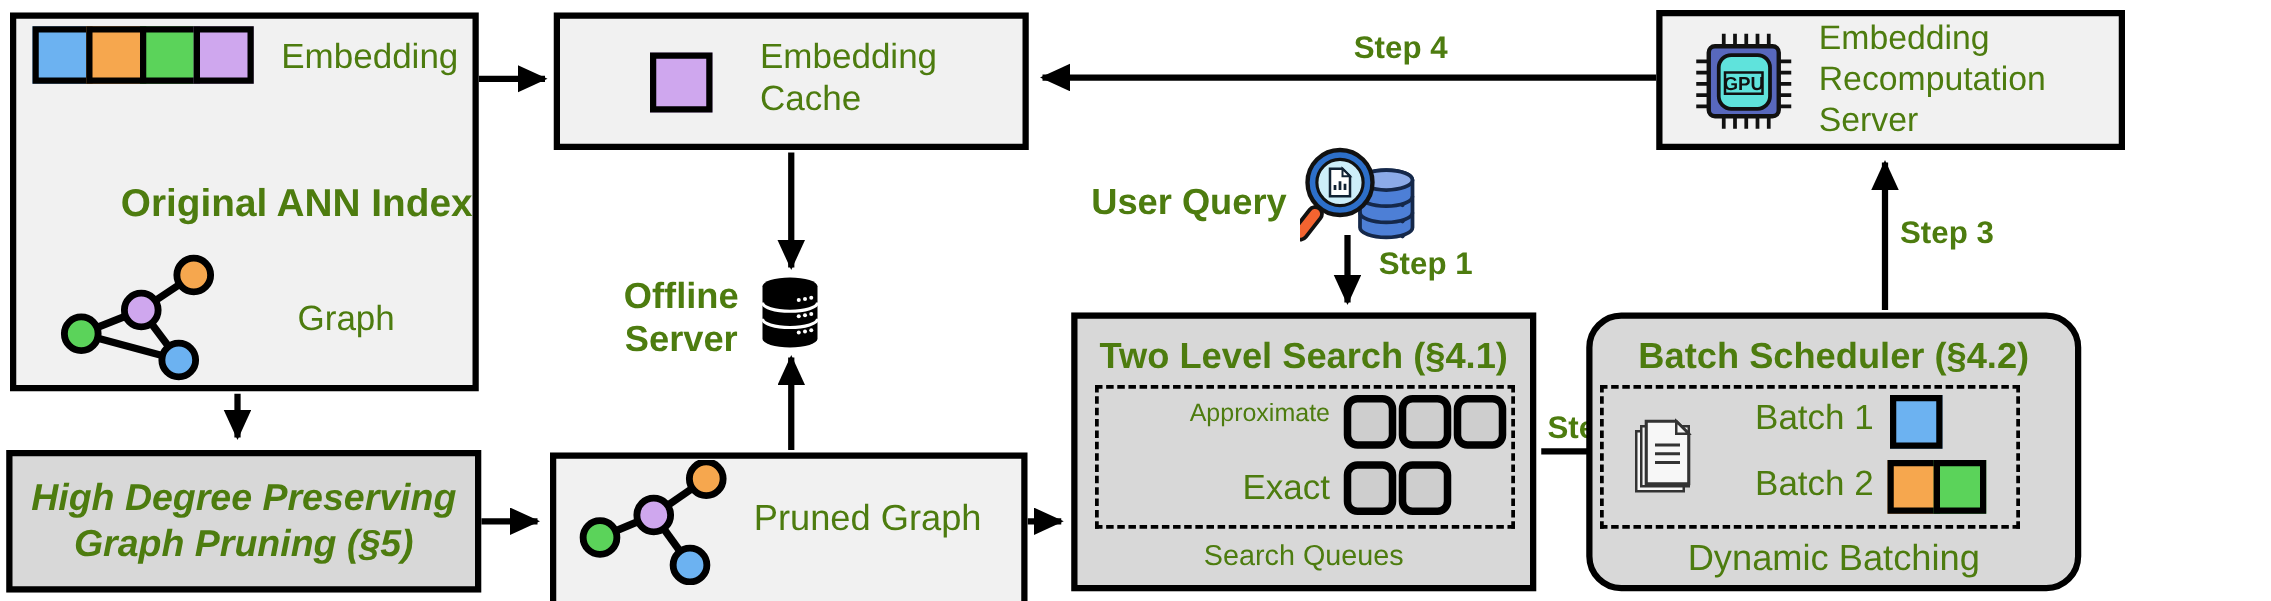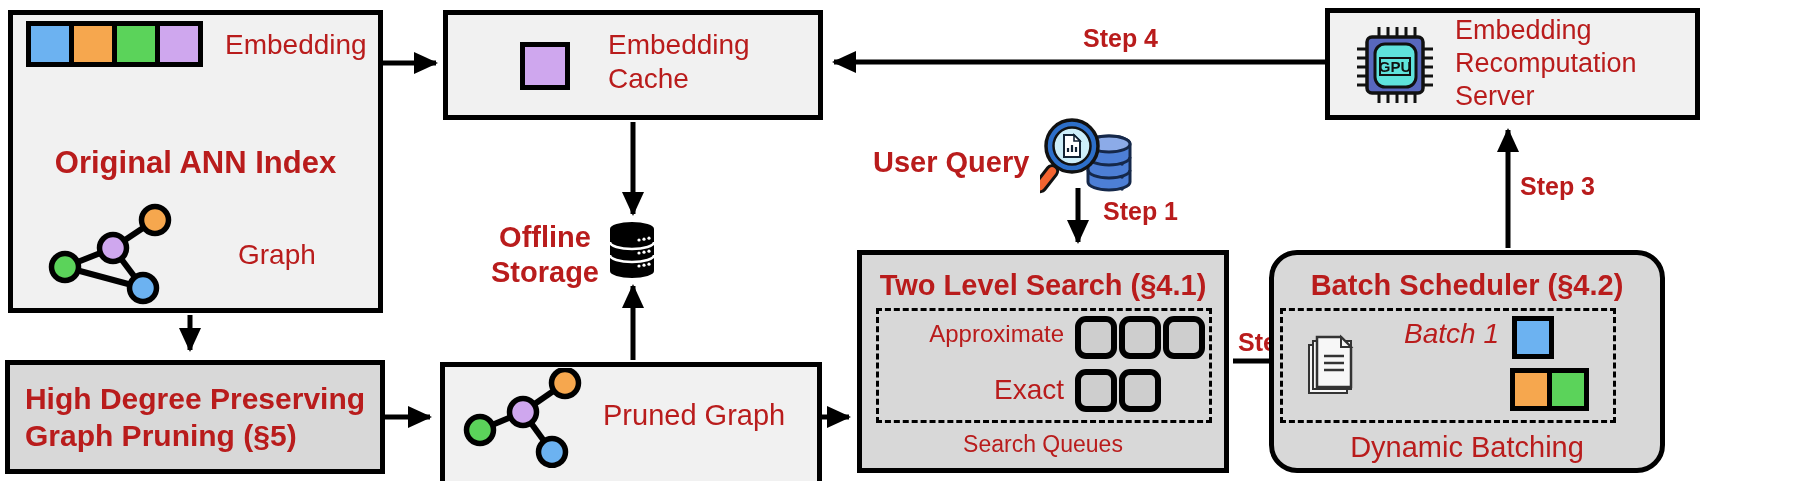--- a/index.html
+++ b/index.html
@@ -1,17 +1,17 @@
 <!DOCTYPE html>
 <html style="--box-light: #f1f1f1; --box-dark: #d8d8d8; --slot-fill: #cecece; --blue: #6cb2f1; --orange: #f6a74e; --green: #5bd35a; --purple: #cfa7ee; --chip-body: #5868bd; --chip-core: #5fe3dc; --db-blue: #4d7fd6; --db-blue-top: #8cabe8; --db-outline: #15284a; --lens-fill: #cdeef9; --lens-rim: #2d6fc9; --handle-orange: #f46430; --line: #000000;"><head>
 <meta charset="utf-8">
 <style>
   html,body{margin:0;padding:0;background:#fff;}
   .canvas{position:relative;width:1817px;height:481px;background:#fff;overflow:hidden;
-          font-family:"Liberation Sans",sans-serif;color:#b91c1c;}
+          font-family:"Liberation Sans",sans-serif;color:#4d7c0f;}
   .box{position:absolute;border:5px solid #000;box-sizing:border-box;}
   .light{background:var(--box-light);}
   .dark{background:var(--box-dark);}
   .abs{position:absolute;}
   .pre{white-space:pre-line;}
   .bold{font-weight:bold;text-align:right;}
   .ctr{left:0;right:0;text-align:center;}
   
   .ecell{width:38px;height:36px;border:5px solid #000;display:inline-block;vertical-align:top;margin-left:-5px;}
   .ecell:first-child{margin-left:0;}
@@ -50,21 +50,21 @@
     <line x1="190" y1="315" x2="190" y2="350" stroke="#000" stroke-width="5" marker-end="url(#ah)"></line>
     <line x1="385" y1="417" x2="430" y2="417" stroke="#000" stroke-width="5" marker-end="url(#ah)"></line>
     <line x1="822" y1="417" x2="849" y2="417" stroke="#000" stroke-width="5" marker-end="url(#ah)"></line>
   </svg>
 
   <div class="box light" style="left:8px;top:10px;width:375px;height:303px;">
     <div class="abs" style="left:13px;top:6px;">
       <span class="ecell c-blue"></span><span class="ecell c-orange"></span><span class="ecell c-green"></span><span class="ecell c-purple"></span>
     </div>
     <div class="abs" style="left:212px;top:14px;font-size:28px;">Embedding</div>
-    <div class="abs ctr bold" style="top:130px;font-size:31px;">Original ANN Index</div>
+    <div class="abs ctr bold" style="top:130px;font-size:31px;text-align:right;">Original ANN Index</div>
     <svg class="abs" style="left:29px;top:183px;" width="135" height="112" viewBox="0 0 135 112">
       <g stroke="#000" stroke-width="6">
         <line x1="71" y1="50" x2="113" y2="22"></line>
         <line x1="71" y1="50" x2="23" y2="69"></line>
         <line x1="71" y1="50" x2="101" y2="90"></line>
         <line x1="23" y1="69" x2="101" y2="90"></line>
       </g>
       <g stroke="#000" stroke-width="5.5">
         <circle cx="113" cy="22" r="13.5" style="fill:var(--orange)"></circle>
         <circle cx="71" cy="50" r="13.5" style="fill:var(--purple)"></circle>
@@ -109,21 +109,21 @@
       <rect x="20" y="19" width="41" height="43" rx="10" style="fill:var(--chip-core)" stroke="#111" stroke-width="3"></rect>
       <rect x="25" y="33" width="30" height="17" fill="none" stroke="#111" stroke-width="2"></rect>
       <text x="40" y="47" text-anchor="middle" font-size="15" font-weight="bold" fill="#111">GPU</text>
     </svg>
     <div class="abs pre" style="left:125px;top:1px;font-size:27px;line-height:33px;">Embedding
 Recomputation
 Server</div>
   </div>
 
   <div class="abs pre bold" style="left:475px;top:220px;width:140px;text-align:center;font-size:29px;line-height:35px;">Offline
-Storage</div>
+Server</div>
   <svg class="abs" style="left:608px;top:221px;" width="48" height="58" viewBox="0 0 48 58">
     <path d="M2,8 a22,7 0 0 1 44,0 v42 a22,7 0 0 1 -44,0 z" fill="#000"></path>
     <path d="M2,21 a22,7 0 0 0 44,0" stroke="#fff" stroke-width="2.5" fill="none"></path>
     <path d="M2,34 a22,7 0 0 0 44,0" stroke="#fff" stroke-width="2.5" fill="none"></path>
     <g fill="#fff">
       <circle cx="31" cy="32" r="1.6"></circle>
         <circle cx="36" cy="31.2" r="1.6"></circle>
         <circle cx="41" cy="30.2" r="1.6"></circle>
       <circle cx="31" cy="45" r="1.6"></circle>
         <circle cx="36" cy="44.2" r="1.6"></circle>
@@ -160,62 +160,63 @@
   </svg>
 
   <div class="steplabel" style="left:1043px;top:24px;margin-left:40px;">Step 4</div>
   <div class="steplabel" style="left:1103px;top:197px;">Step 1</div>
   <div class="steplabel" style="left:1238px;top:328px;">Step 2</div>
   <div class="steplabel" style="left:1520px;top:172px;">Step 3</div>
 
   <div class="box dark" style="left:857px;top:250px;width:372px;height:223px;">
     <div class="abs ctr bold" style="top:14px;font-size:29px;">Two Level Search (§4.1)</div>
     <div class="dashed" style="left:14px;top:53px;width:336px;height:115px;">
-      <div class="abs" style="left:0;width:185px;text-align:right;top:9px;font-size:24px;">Approximate</div>
+      <div class="abs" style="left:0;width:185px;text-align:right;top:9px;font-size:20px;">Approximate</div>
       <div class="slotrow" style="left:196px;top:5px;">
         <div class="slot"></div>
         <div class="slot"></div>
         <div class="slot"></div>
       </div>
       <div class="abs" style="left:0;width:185px;text-align:right;top:63px;font-size:28px;">Exact</div>
       <div class="slotrow" style="left:196px;top:58px;">
         <div class="slot"></div>
         <div class="slot"></div>
       </div>
     </div>
     <div class="abs ctr" style="top:176px;font-size:23px;">Search Queues</div>
   </div>
 
   <div class="box dark" style="left:1269px;top:250px;width:396px;height:223px;border-radius:28px;">
     <div class="abs ctr bold" style="top:14px;font-size:29px;">Batch Scheduler (§4.2)</div>
-    <div class="dashed" style="left:6px;top:53px;width:336px;height:115px;font-style:italic;">
+    <div class="dashed" style="left:6px;top:53px;width:336px;height:115px;">
       <svg class="abs" style="left:20px;top:20px;" width="58" height="70" viewBox="0 0 58 70">
         <rect x="6" y="14" width="38" height="48" fill="#f7f7f7" stroke="#333" stroke-width="2"></rect>
         <rect x="10" y="10" width="38" height="48" fill="#f7f7f7" stroke="#333" stroke-width="2"></rect>
         <path d="M14,6 h24 l10,10 v40 h-34 z" fill="#f7f7f7" stroke="#333" stroke-width="2.5"></path>
         <path d="M38,6 l10,10 h-10 z" fill="#f7f7f7" stroke="#333" stroke-width="2"></path>
         <g stroke="#333" stroke-width="2.5">
           <line x1="21" y1="25" x2="41" y2="25"></line>
             <line x1="21" y1="32" x2="41" y2="32"></line>
             <line x1="21" y1="39" x2="41" y2="39"></line>
         </g>
       </svg>
       <div class="abs" style="left:0;width:216px;text-align:right;top:7px;font-size:28px;">Batch 1</div>
       <div class="abs" style="left:229px;top:5px;">
         <span class="bsq c-blue"></span>
       </div>
+      <div class="abs" style="left:0;width:216px;text-align:right;top:60px;font-size:28px;">Batch 2</div>
       <div class="abs" style="left:227px;top:57px;">
         <span class="bsq c-orange"></span><span class="bsq c-green"></span>
       </div>
     </div>
     <div class="abs ctr" style="top:176px;font-size:29px;">Dynamic Batching</div>
   </div>
 
   <div class="box dark" style="left:5px;top:360px;width:380px;height:114px;display:flex;align-items:center;justify-content:center;">
-    <div class="pre bold" style="text-align:left;font-size:30px;line-height:37px;">High Degree Preserving
+    <div class="pre bold" style="text-align:center;font-size:30px;line-height:37px;font-style:italic;">High Degree Preserving
 Graph Pruning (§5)</div>
   </div>
 
   <div class="box light" style="left:440px;top:362px;width:382px;height:135px;">
     <svg class="abs" style="left:14px;top:1px;" width="130" height="100" viewBox="0 0 130 100">
       <g stroke="#000" stroke-width="6">
         <line x1="64" y1="44" x2="106" y2="15"></line>
         <line x1="64" y1="44" x2="21" y2="62"></line>
         <line x1="64" y1="44" x2="93" y2="84"></line>
       </g>

